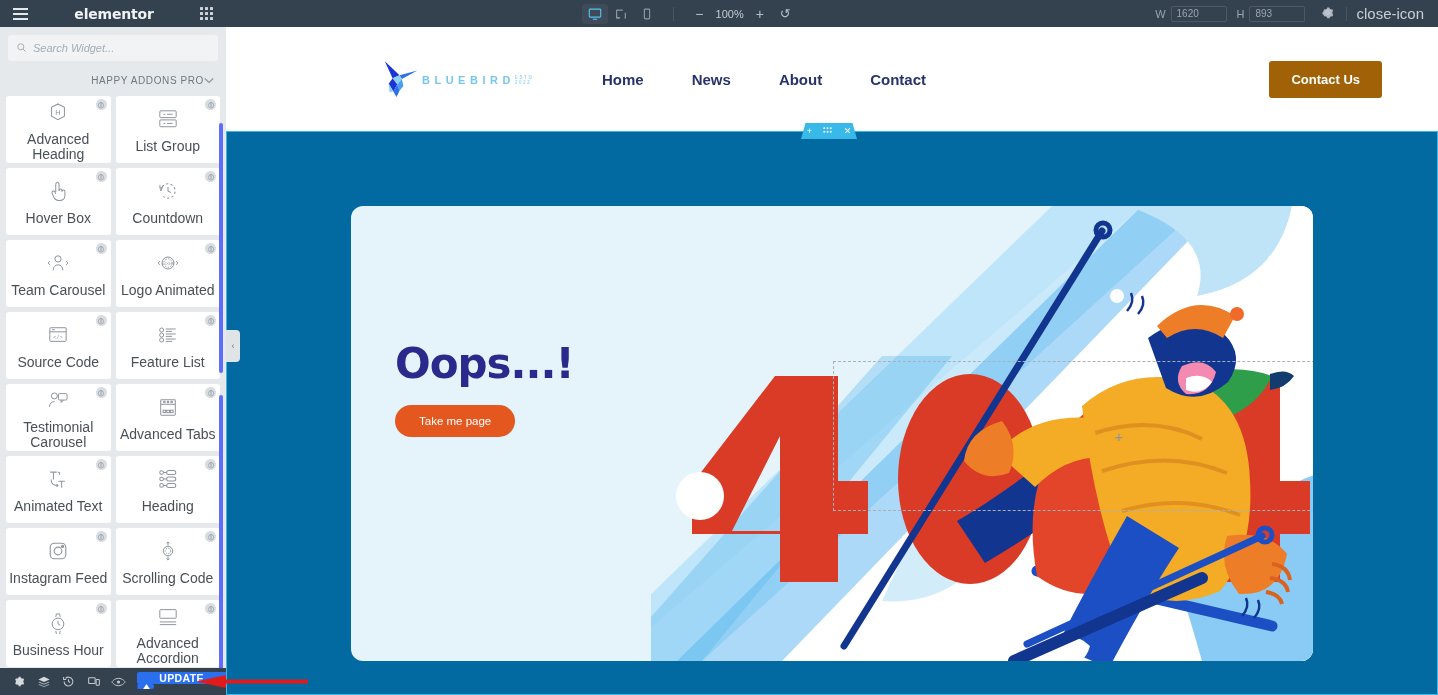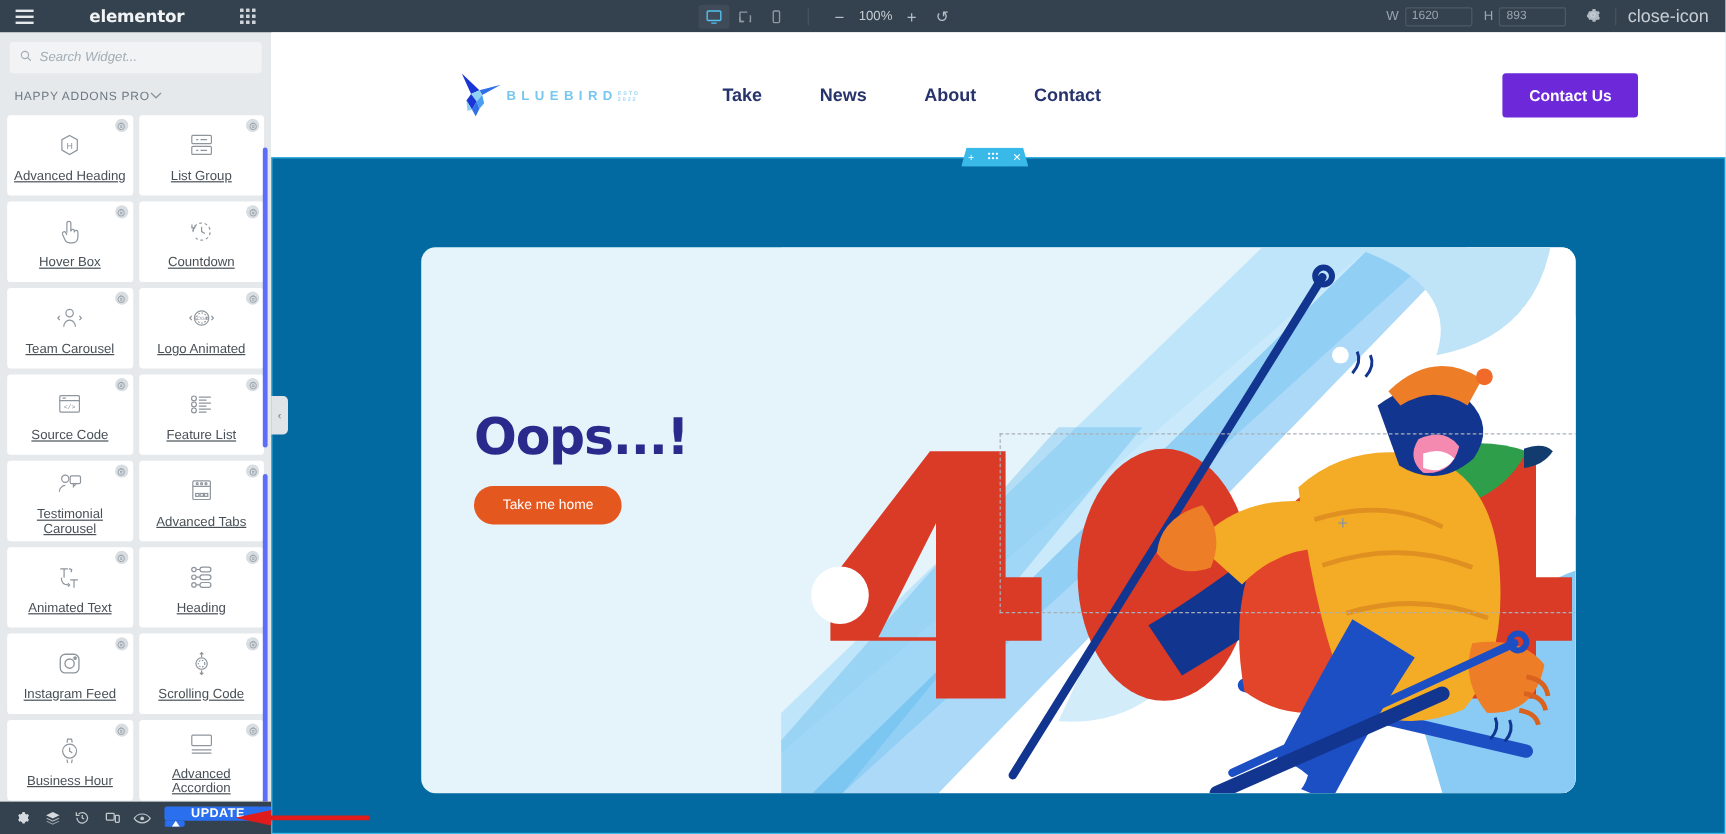--- a/index.html
+++ b/index.html
@@ -57,32 +57,32 @@
   .search-wrap { padding: 8px 8px 6px 8px; }
   .search-box { position: relative; height: 26px; background: #f1f3f5;
                 border-radius: 3px; display: flex; align-items: center; padding: 0 8px; }
   .search-box .si { margin-right: 6px; }
   .search-box input { border: 0; background: transparent; outline: none;
       font-size: 11px; color: #9aa5ae; font-style: italic; width: 100%;
       font-family: "Liberation Sans", sans-serif; }
   .search-box input::placeholder { color: #a3adb5; font-style: italic; }
 
   .cat-head { height: 26px; display: flex; align-items: center;
-              justify-content: flex-start; padding: 0 12px; cursor: pointer; }
+              justify-content: flex-end; padding: 0 12px; cursor: pointer; }
   .cat-head span.t { font-size: 10px; letter-spacing: .6px; color: #6d7882; font-weight: 500; }
   .chev { color: #8b959d; font-size: 10px; }
 
   .wgrid { display: grid; grid-template-columns: 1fr 1fr; gap: 5px;
            padding: 3px 6px 0 6px; }
   .wcard { position: relative; background: #fff; border-radius: 3px;
            height: 67px; display: flex; flex-direction: column; align-items: center;
            justify-content: center; cursor: grab; }
   .wcard .wico { height: 30px; display: flex; align-items: center; justify-content: center; }
-  .wcard .wlbl { font-size: 11px; color: #495157; margin-top: 5px; text-align: center;
-                 line-height: 1.1; padding: 0 3px; text-decoration: underline; }
+  .wcard .wlbl { font-size: 14px; color: #495157; margin-top: 5px; text-align: center;
+                 line-height: 1.1; padding: 0 3px; }
   .pro-badge { position: absolute; top: 3px; right: 4px; width: 11px; height: 11px;
                border-radius: 50%; background: #d8dde1; display: flex;
                align-items: center; justify-content: center; }
   .pro-badge svg { display: block; }
 
   .panel-scroll { position: absolute; right: 3px; top: 96px; width: 4px;
                   height: 250px; background: #4e5efc; border-radius: 2px; opacity:.9; }
   .panel-scroll2 { position: absolute; right: 3px; top: 368px; width: 4px;
                   height: 300px; background: #4e5efc; border-radius: 2px; opacity:.9; }
 
@@ -115,21 +115,21 @@
                  padding: 0 0 0 0; position: relative; }
   .logo { width: 170px; display: flex; flex-direction: row; align-items: center;
           margin-left: 148px; }
   .logo .name { font-size: 11px; letter-spacing: 4.5px; color: #78c7f0;
                 font-weight: bold; margin-top: 2px; }
   .logo .estd { font-size: 4.5px; letter-spacing: 1.6px; color: #9fd6f3;
                 font-weight: bold; margin-top: 2px; }
   .nav { display: flex; gap: 48px; margin-left: 58px; }
   .nav a { font-size: 15px; font-weight: bold; color: #27336b; text-decoration: none;
            cursor: pointer; }
-  .cta { margin-left: auto; margin-right: 73px; background: #6d28d9; color: #fff;
+  .cta { margin-left: auto; margin-right: 56px; background: #a16207; color: #fff;
          font-size: 13px; font-weight: bold; padding: 11px 22px; border-radius: 3px;
          cursor: pointer; }
 
   
   .sec-handle { position: absolute; left: 575px; top: 96px; width: 56px; height: 16px;
     background: #39b9e8; color: #fff; display: flex; align-items: center;
     justify-content: space-around; font-size: 9px; z-index: 9;
     clip-path: polygon(8% 0, 92% 0, 100% 100%, 0 100%); }
   .sec-handle span { cursor: pointer; line-height: 1; }
 
@@ -605,21 +605,21 @@
           <path d="M24 26 L33 22 L36 27 L30 34 Z" fill="#8fd0f5"></path>
           <path d="M24 26 L30 34 L25 43 L19 33 Z" fill="#1a35d6"></path>
           <path d="M30 34 L36 27 L38 36 L33 42 Z" fill="#4a9ef0"></path>
           <path d="M25 43 L30 34 L33 42 L29 50 Z" fill="#2f6fe8"></path>
           <path d="M19 33 L25 43 L20 44 Z" fill="#8fd0f5"></path>
         </svg>
         <div class="name">BLUEBIRD</div>
         <div class="estd">ESTD 2022</div>
       </div>
       <div class="nav" id="sitenav">
-          <a>Take</a>
+          <a>Home</a>
           <a>News</a>
           <a>About</a>
           <a>Contact</a>
         </div>
       <div class="cta">Contact Us</div>
     </div>
 
     <div class="sec-handle">
       <span>+</span>
       <span>
@@ -633,21 +633,21 @@
         </svg>
       </span>
       <span>✕</span>
     </div>
 
     <div class="section">
       <div class="inner-card">
 
         <div class="col-left">
           <div class="oops">Oops...!</div>
-          <div class="home-btn">Take me home</div>
+          <div class="home-btn">Take me page</div>
         </div>
 
         <div class="col-right">
           <svg viewBox="0 0 800 455" preserveAspectRatio="xMidYMid slice">
             <defs>
                 <clipPath id="cardclip">
                   <rect x="0" y="0" width="800" height="455"></rect>
                 </clipPath>
               </defs>
             <g clip-path="url(#cardclip)">

